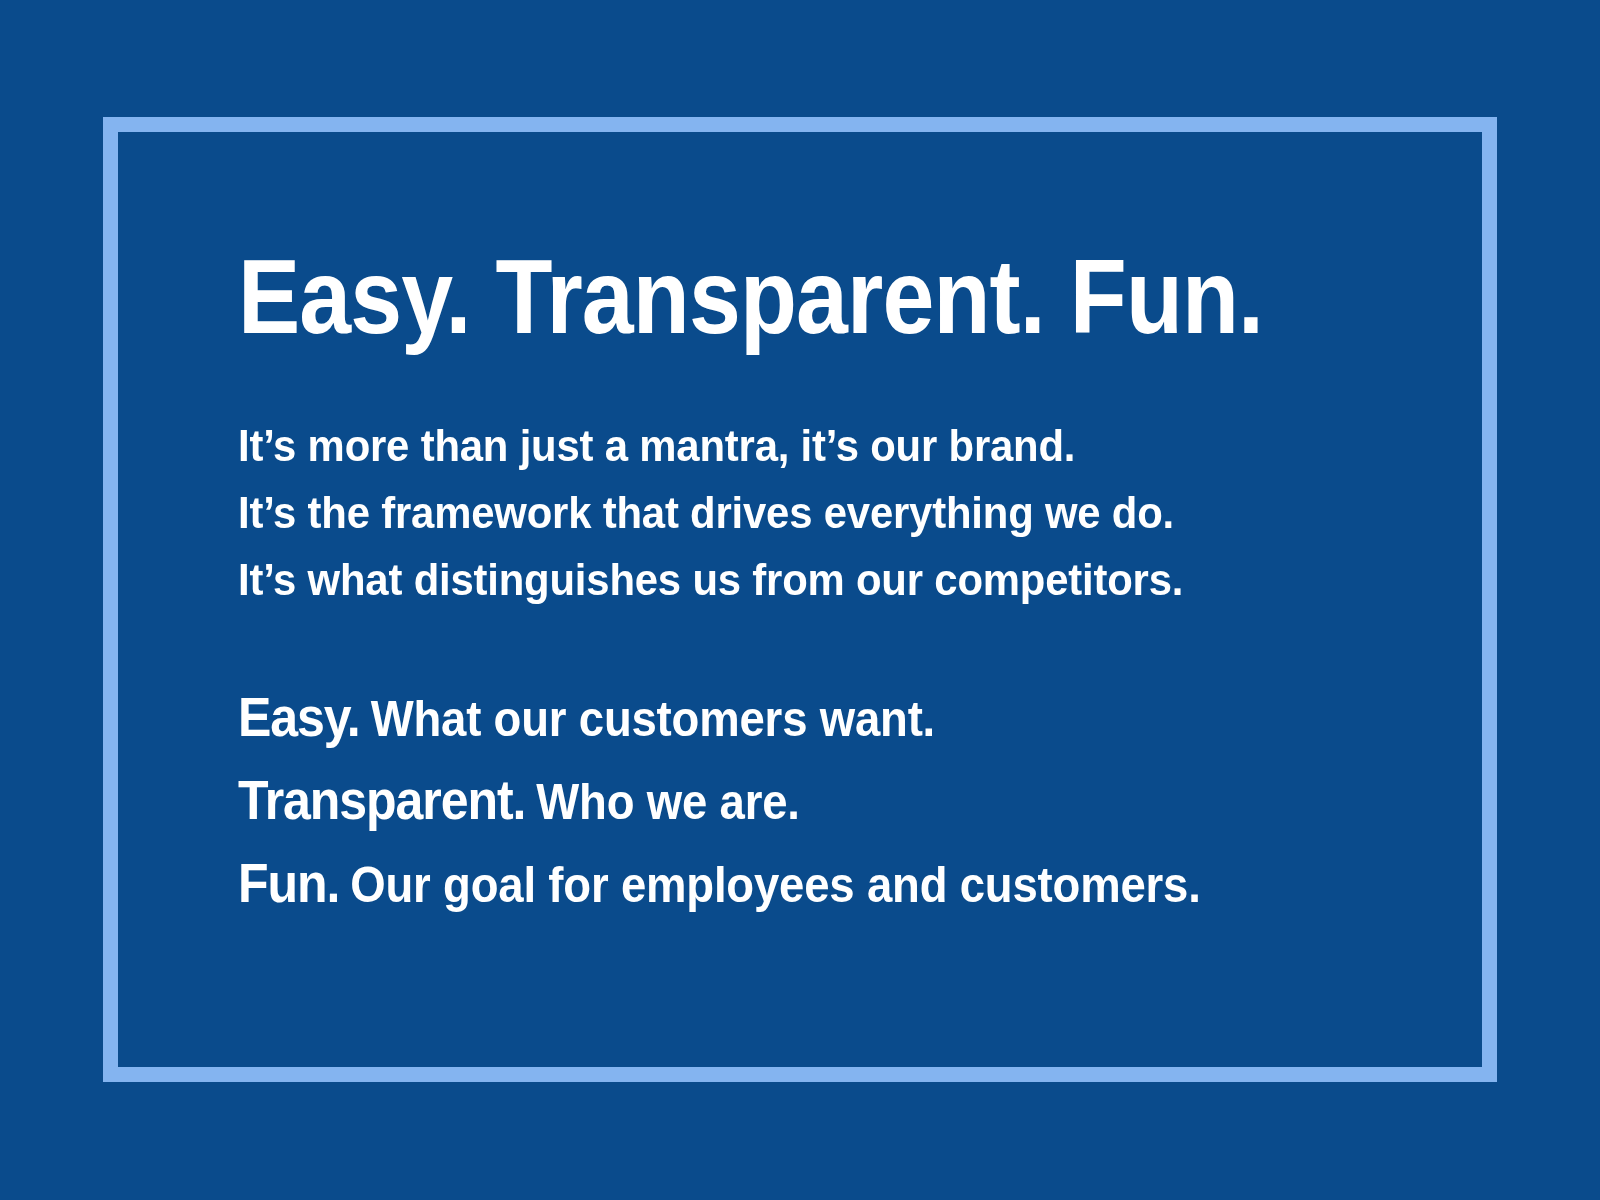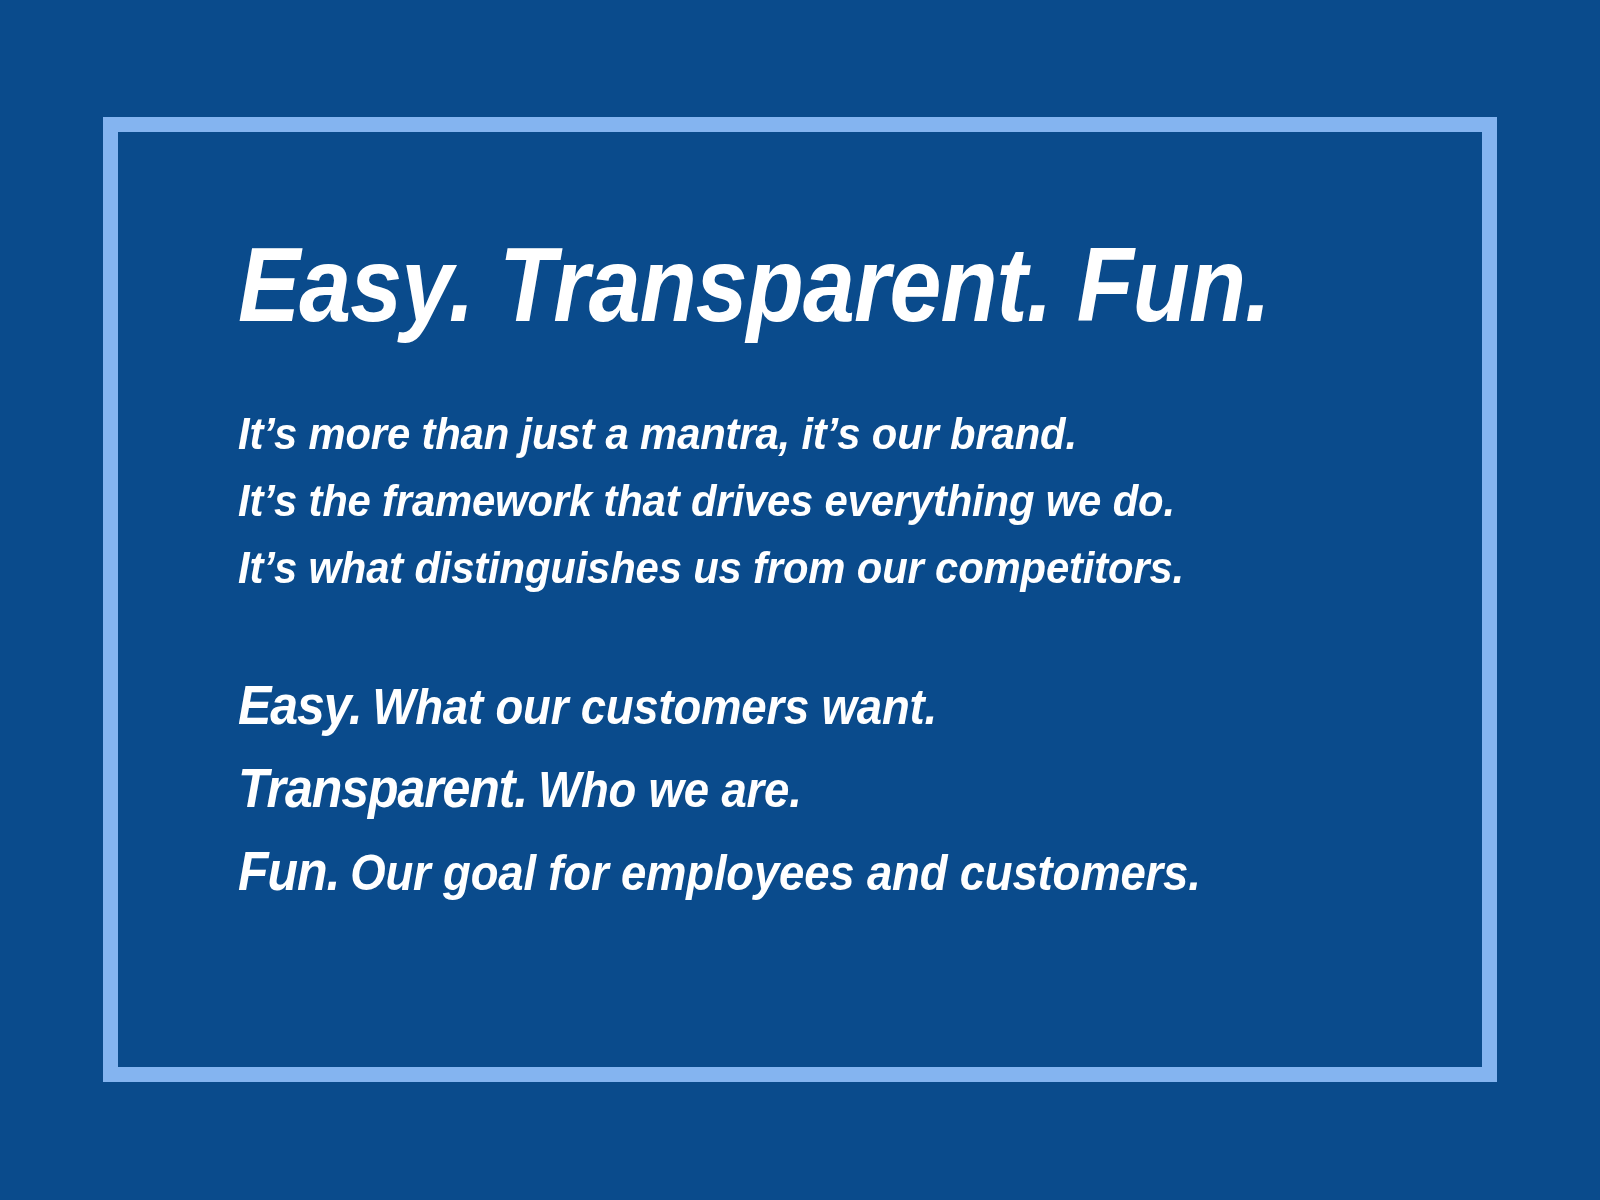--- a/index.html
+++ b/index.html
@@ -33,23 +33,22 @@
     height: 965px;
     border: 15px solid #84b4f0;
     box-sizing: border-box;
     background: transparent;
   }
 
   
   #content {
     position: absolute;
     left: 238px;
-    top: 228px;
+    top: 240px;
     width: 1180px;
-    font-style: italic;
   }
 
   
   .headline {
     color: #ffffff;
     font-family: "Liberation Sans Narrow", "Liberation Sans", sans-serif;
     font-weight: 700;
     font-size: 106px;
     line-height: 112px;
     letter-spacing: -1px;

